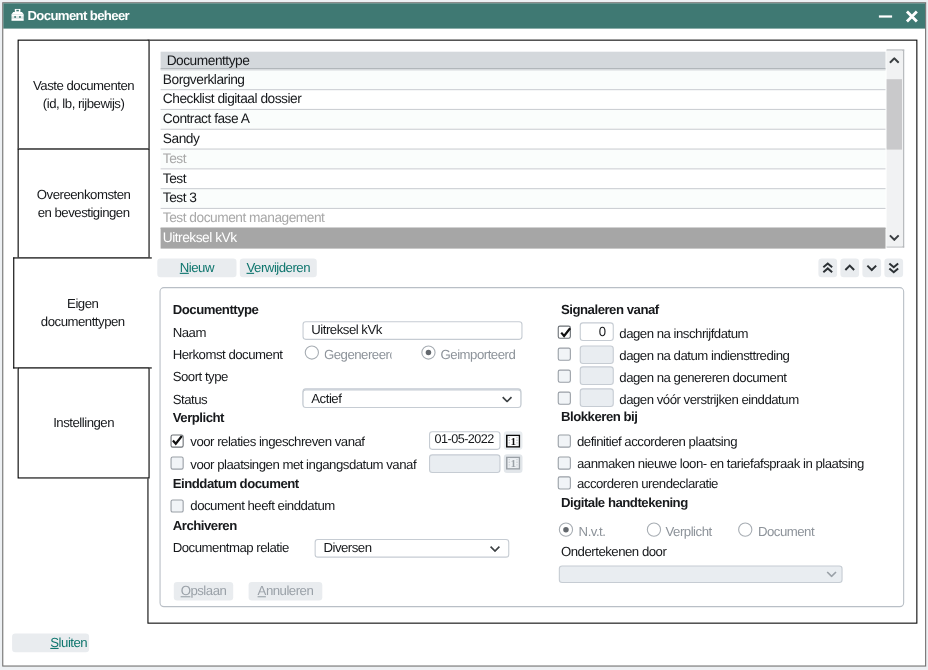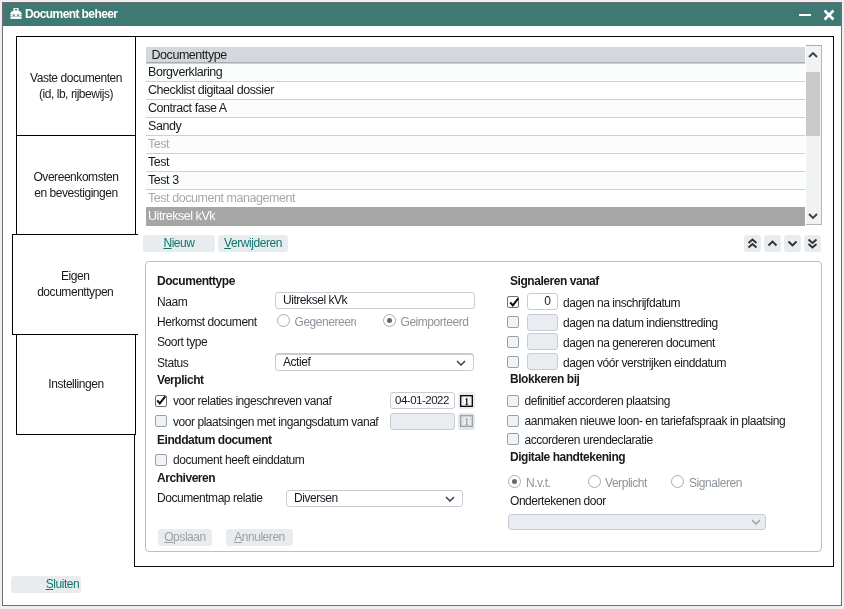--- a/index.html
+++ b/index.html
@@ -139,21 +139,21 @@
   <div class="dd" style="left:272px; top:350.5px; width:199px; height:17.5px;">Actief<svg width="10" height="6" viewBox="0 0 10 6">
         <path d="M1 1 L5 5 L9 1" fill="none" stroke="#3c4043" stroke-width="1.5"></path>
       </svg></div>
   <div class="lbl bold" style="left:154px; top:370.5px;">Verplicht</div>
   <div class="cb chk" style="left:151.5px; top:391.5px;">
       <svg width="12" height="12" viewBox="0 0 12 12" style="position:absolute;left:-0.5px;top:-1.5px;">
         <path d="M2.2 6.4 L4.8 9.4 L10.3 2.4" fill="none" stroke="#111" stroke-width="2"></path>
       </svg>
     </div>
   <div class="lbl" style="left:170px; top:392px;">voor relaties ingeschreven vanaf</div>
-  <div class="input" style="left:386.5px; top:389px; width:65px; height:17px; font-size:11.5px; letter-spacing:-0.5px; text-align:center; padding-left:0;">04-01-2022</div>
+  <div class="input" style="left:386.5px; top:389px; width:65px; height:17px; font-size:11.5px; letter-spacing:-0.5px; text-align:center; padding-left:0;">01-05-2022</div>
   <div class="calb" style="left:454.5px; top:389px;">
       <svg style="position:absolute;left:2px;top:2.5px;" width="13" height="12" viewBox="0 0 13 12">
         <rect x="0.7" y="0.7" width="11.6" height="10.6" fill="#fff" stroke="#0b0b0b" stroke-width="1.4"></rect>
         <line x1="3" y1="2.2" x2="3" y2="9.8" stroke="#c3c8cc" stroke-width="1.2" stroke-dasharray="1.2 1.2"></line>
         <line x1="10" y1="2.2" x2="10" y2="9.8" stroke="#c3c8cc" stroke-width="1.2" stroke-dasharray="1.2 1.2"></line>
         <text x="6.5" y="9.6" font-size="9.5" font-weight="bold" fill="#0b0b0b" text-anchor="middle" font-family="Liberation Serif">1</text>
       </svg>
     </div>
   <div class="cb" style="left:151.5px; top:412px;"></div>
   <div class="lbl" style="left:170px; top:412.5px;">voor plaatsingen met ingangsdatum vanaf</div>
@@ -202,21 +202,21 @@
   <div class="cb" style="left:504px; top:430px;"></div>
   <div class="lbl" style="left:521.5px; top:430.5px;">accorderen urendeclaratie</div>
   <div class="lbl bold" style="left:507px; top:447.5px;">Digitale handtekening</div>
   <div class="rd" style="left:505px; top:472px;">
       <div class="dot"></div>
     </div>
   <div class="lbl gray" style="left:523px; top:474px;">N.v.t.</div>
   <div class="rd" style="left:585px; top:472px;"></div>
   <div class="lbl gray" style="left:602px; top:474px;">Verplicht</div>
   <div class="rd" style="left:668px; top:472px;"></div>
-  <div class="lbl gray" style="left:686px; top:474px;">Signaleren</div>
+  <div class="lbl gray" style="left:686px; top:474px;">Document</div>
   <div class="lbl" style="left:507px; top:492px;">Ondertekenen door</div>
   <div class="dd disi" style="left:504.5px; top:511px; width:258px; height:16px;">
       <svg width="10" height="6" viewBox="0 0 10 6" style="top:4px; right:4px;">
         <path d="M1 1 L5 5 L9 1" fill="none" stroke="#9aa1a8" stroke-width="1.5"></path>
       </svg>
     </div>
 
   <div class="btn" style="left:8px; top:573px; width:70px;padding-left:33px;"><u>S</u>luiten</div>
 </div>
 

